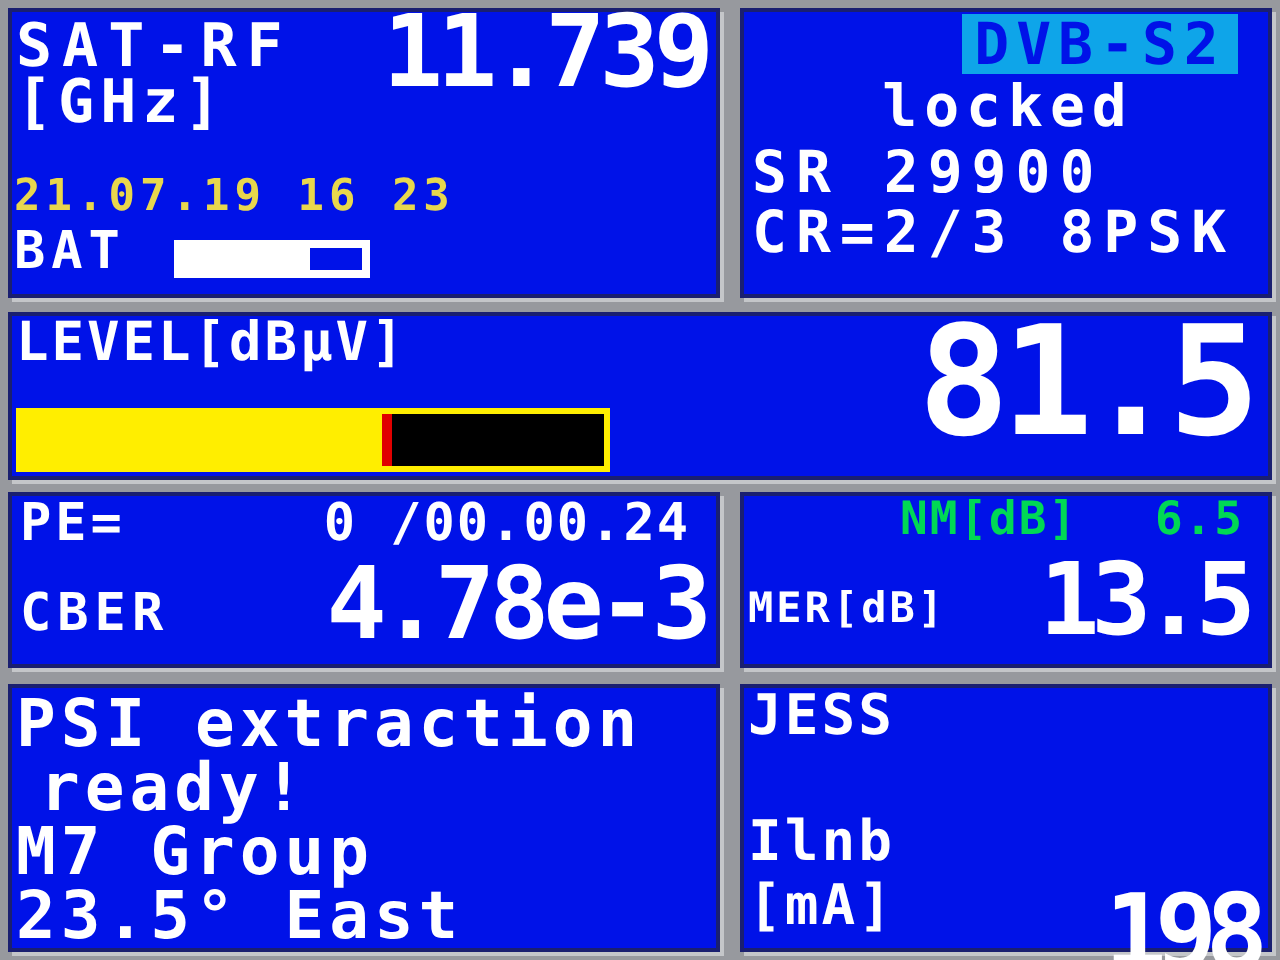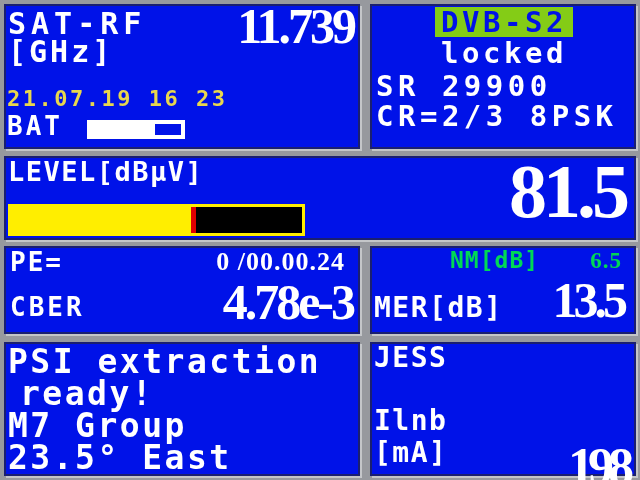--- a/index.html
+++ b/index.html
@@ -7,24 +7,24 @@
     position:relative; width:640px; height:480px;
     background:#97999e; overflow:hidden;
     font-family:"DejaVu Sans Mono", monospace; font-weight:bold;
   }
   .panel {
     position:absolute; background:#0012e8;
     border:2px solid #1a1f70; box-sizing:border-box;
     box-shadow:2px 2px 0 #c4c6c9;
   }
   .t { position:absolute; color:#ffffff; white-space:pre; line-height:1; }
-  .r { text-align:right;font-family:Liberation Serif, serif; }
+  .r { text-align:right; }
   .chip {
-    position:absolute; background:#84cc16; color:#0012e8;
-    text-align:center; white-space:pre; line-height:30px;
+    position:absolute; background:#0ea5e9; color:#0012e8;
+    text-align:center; white-space:pre; line-height:30px;margin-left:46px;
   }
   .battery { position:absolute; background:#ffffff; }
   .battery-marker { position:absolute; background:#0012e8; }
   .bar {
     position:absolute; background:#000000;
     border:3px solid #ffee00; box-sizing:border-box;
   }
   .bar-fill   { position:absolute; left:0; top:0; height:100%; background:#ffee00; }
   .bar-marker { position:absolute; top:0; width:5px; height:100%; background:#e00000; }
   .yellow { color:#e8d74d; }
@@ -66,21 +66,21 @@
   <div class="panel" style="left:4px; top:246px; width:356px; height:88px;">
     <div class="t" style="left:4px; top:1px; font-size:26px; letter-spacing:2px;">PE=</div>
     <div class="t r" style="right:13px; top:1px; font-size:26px; letter-spacing:1px;">0 /00.00.24</div>
     <div class="t" style="left:4px; top:46px; font-size:26px; letter-spacing:3px;">CBER</div>
     <div class="t r" style="right:5px; top:29px; font-size:50px; letter-spacing:-3px;">4.78e-3</div>
   </div>
 
   <div class="panel" style="left:370px; top:246px; width:266px; height:88px;">
     <div class="t green" style="left:78px; top:1px; font-size:23px; letter-spacing:1px;">NM[dB]</div>
     <div class="t green r" style="right:12px; top:1px; font-size:23px; letter-spacing:1px;">6.5</div>
-    <div class="t" style="left:2px; top:46px; font-size:28px; letter-spacing:1.5px;text-align:center;">MER[dB]</div>
+    <div class="t" style="left:2px; top:46px; font-size:21px; letter-spacing:1.5px;text-align:center;">MER[dB]</div>
     <div class="t r" style="right:10px; top:27px; font-size:50px; letter-spacing:-4px;">13.5</div>
   </div>
 
   <div class="panel" style="left:4px; top:342px; width:356px; height:134px;">
     <div class="t" style="left:2px; top:1px; font-size:33px; letter-spacing:2.5px;">PSI extraction</div>
     <div class="t" style="left:14px; top:33px; font-size:33px; letter-spacing:2.5px;">ready!</div>
     <div class="t" style="left:2px; top:65px; font-size:33px; letter-spacing:2.5px;">M7 Group</div>
     <div class="t" style="left:2px; top:97px; font-size:33px; letter-spacing:2.5px;">23.5° East</div>
   </div>
 

